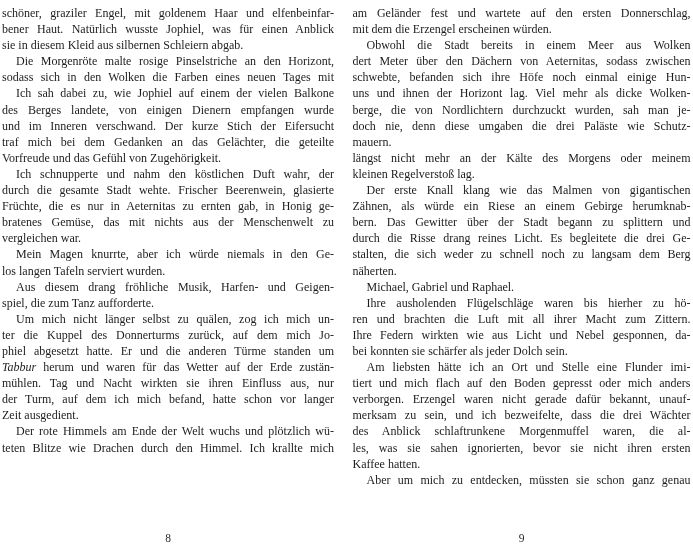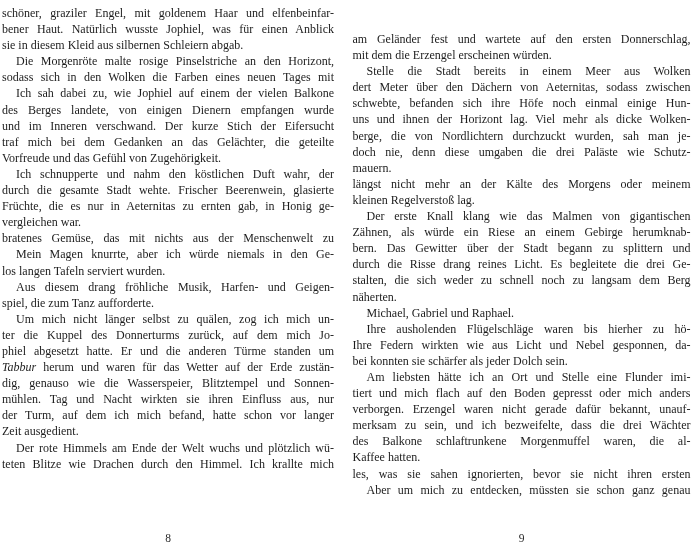--- a/index.html
+++ b/index.html
@@ -18,21 +18,21 @@
     height: 554px;
     position: relative;
   }
   .textblock {
     position: absolute;
     top: 5px;
     font-size: 12px;
     line-height: 16.1px;
   }
   .page.left  .textblock { left: 2px;  width: 332px; }
-  .page.right .textblock { left: 6px;  width: 338px; margin-top: 26px; }
+  .page.right .textblock { left: 6px;  width: 338px; }
   .line {
     text-align: justify;
     text-align-last: justify;
   }
   .line.endline { text-align-last: left; }
   .line.indent  { text-indent: 14px; }
   .folio {
     position: absolute;
     bottom: 10px;
     font-size: 11.5px;
@@ -54,66 +54,66 @@
         <div class="line indent">Die Morgenröte malte rosige Pinselstriche an den Horizont,</div>
         <div class="line">sodass sich in den Wolken die Farben eines neuen Tages mit</div>
         <div class="line indent">Ich sah dabei zu, wie Jophiel auf einem der vielen Balkone</div>
         <div class="line">des Berges landete, von einigen Dienern empfangen wurde</div>
         <div class="line">und im Inneren verschwand. Der kurze Stich der Eifersucht</div>
         <div class="line">traf mich bei dem Gedanken an das Gelächter, die geteilte</div>
         <div class="line endline">Vorfreude und das Gefühl von Zugehörigkeit.</div>
         <div class="line indent">Ich schnupperte und nahm den köstlichen Duft wahr, der</div>
         <div class="line">durch die gesamte Stadt wehte. Frischer Beerenwein, glasierte</div>
         <div class="line">Früchte, die es nur in Aeternitas zu ernten gab, in Honig ge-</div>
+        <div class="line">bratenes Gemüse, das mit nichts aus der Menschenwelt zu</div>
         <div class="line endline">vergleichen war.</div>
-        <div class="line">bratenes Gemüse, das mit nichts aus der Menschenwelt zu</div>
         <div class="line indent">Mein Magen knurrte, aber ich würde niemals in den Ge-</div>
         <div class="line endline">los langen Tafeln serviert wurden.</div>
         <div class="line indent">Aus diesem drang fröhliche Musik, Harfen- und Geigen-</div>
         <div class="line endline">spiel, die zum Tanz aufforderte.</div>
         <div class="line indent">Um mich nicht länger selbst zu quälen, zog ich mich un-</div>
         <div class="line">ter die Kuppel des Donnerturms zurück, auf dem mich Jo-</div>
         <div class="line">phiel abgesetzt hatte. Er und die anderen Türme standen um</div>
         <div class="line"><i>Tabbur</i> herum und waren für das Wetter auf der Erde zustän-</div>
-        <div class="line">dig, genauso wie die Wasserspeier, Blitztempel und Sonnen-</div>
         <div class="line">mühlen. Tag und Nacht wirkten sie ihren Einfluss aus, nur</div>
         <div class="line">der Turm, auf dem ich mich befand, hatte schon vor langer</div>
         <div class="line endline">Zeit ausgedient.</div>
         <div class="line indent">Der rote Himmels am Ende der Welt wuchs und plötzlich wü-</div>
         <div class="line">teten Blitze wie Drachen durch den Himmel. Ich krallte mich</div>
       </div>
     <div class="folio">8</div>
   </div>
   <div class="page right">
     <div class="textblock">
         <div class="line">am Geländer fest und wartete auf den ersten Donnerschlag,</div>
         <div class="line endline">mit dem die Erzengel erscheinen würden.</div>
-        <div class="line indent">Stelle die Stadt bereits in einem Meer aus Wolken</div>
+        <div class="line indent">Obwohl die Stadt bereits in einem Meer aus Wolken</div>
         <div class="line">dert Meter über den Dächern von Aeternitas, sodass zwischen</div>
         <div class="line">schwebte, befanden sich ihre Höfe noch einmal einige Hun-</div>
         <div class="line">uns und ihnen der Horizont lag. Viel mehr als dicke Wolken-</div>
         <div class="line">berge, die von Nordlichtern durchzuckt wurden, sah man je-</div>
         <div class="line">doch nie, denn diese umgaben die drei Paläste wie Schutz-</div>
         <div class="line endline">mauern.</div>
         <div class="line">längst nicht mehr an der Kälte des Morgens oder meinem</div>
         <div class="line endline">kleinen Regelverstoß lag.</div>
         <div class="line indent">Der erste Knall klang wie das Malmen von gigantischen</div>
         <div class="line">Zähnen, als würde ein Riese an einem Gebirge herumknab-</div>
         <div class="line">bern. Das Gewitter über der Stadt begann zu splittern und</div>
         <div class="line">durch die Risse drang reines Licht. Es begleitete die drei Ge-</div>
         <div class="line">stalten, die sich weder zu schnell noch zu langsam dem Berg</div>
         <div class="line endline">näherten.</div>
         <div class="line indent endline">Michael, Gabriel und Raphael.</div>
         <div class="line indent">Ihre ausholenden Flügelschläge waren bis hierher zu hö-</div>
+        <div class="line">ren und brachten die Luft mit all ihrer Macht zum Zittern.</div>
         <div class="line">Ihre Federn wirkten wie aus Licht und Nebel gesponnen, da-</div>
         <div class="line endline">bei konnten sie schärfer als jeder Dolch sein.</div>
         <div class="line indent">Am liebsten hätte ich an Ort und Stelle eine Flunder imi-</div>
         <div class="line">tiert und mich flach auf den Boden gepresst oder mich anders</div>
         <div class="line">verborgen. Erzengel waren nicht gerade dafür bekannt, unauf-</div>
         <div class="line">merksam zu sein, und ich bezweifelte, dass die drei Wächter</div>
-        <div class="line">des Balkone schlaftrunkene Morgenmuffel waren, die al-</div>
+        <div class="line">des Anblick schlaftrunkene Morgenmuffel waren, die al-</div>
+        <div class="line">les, was sie sahen ignorierten, bevor sie nicht ihren ersten</div>
         <div class="line endline">Kaffee hatten.</div>
-        <div class="line">les, was sie sahen ignorierten, bevor sie nicht ihren ersten</div>
         <div class="line indent">Aber um mich zu entdecken, müssten sie schon ganz genau</div>
       </div>
     <div class="folio">9</div>
   </div>
 </div>
 
 </body></html>

